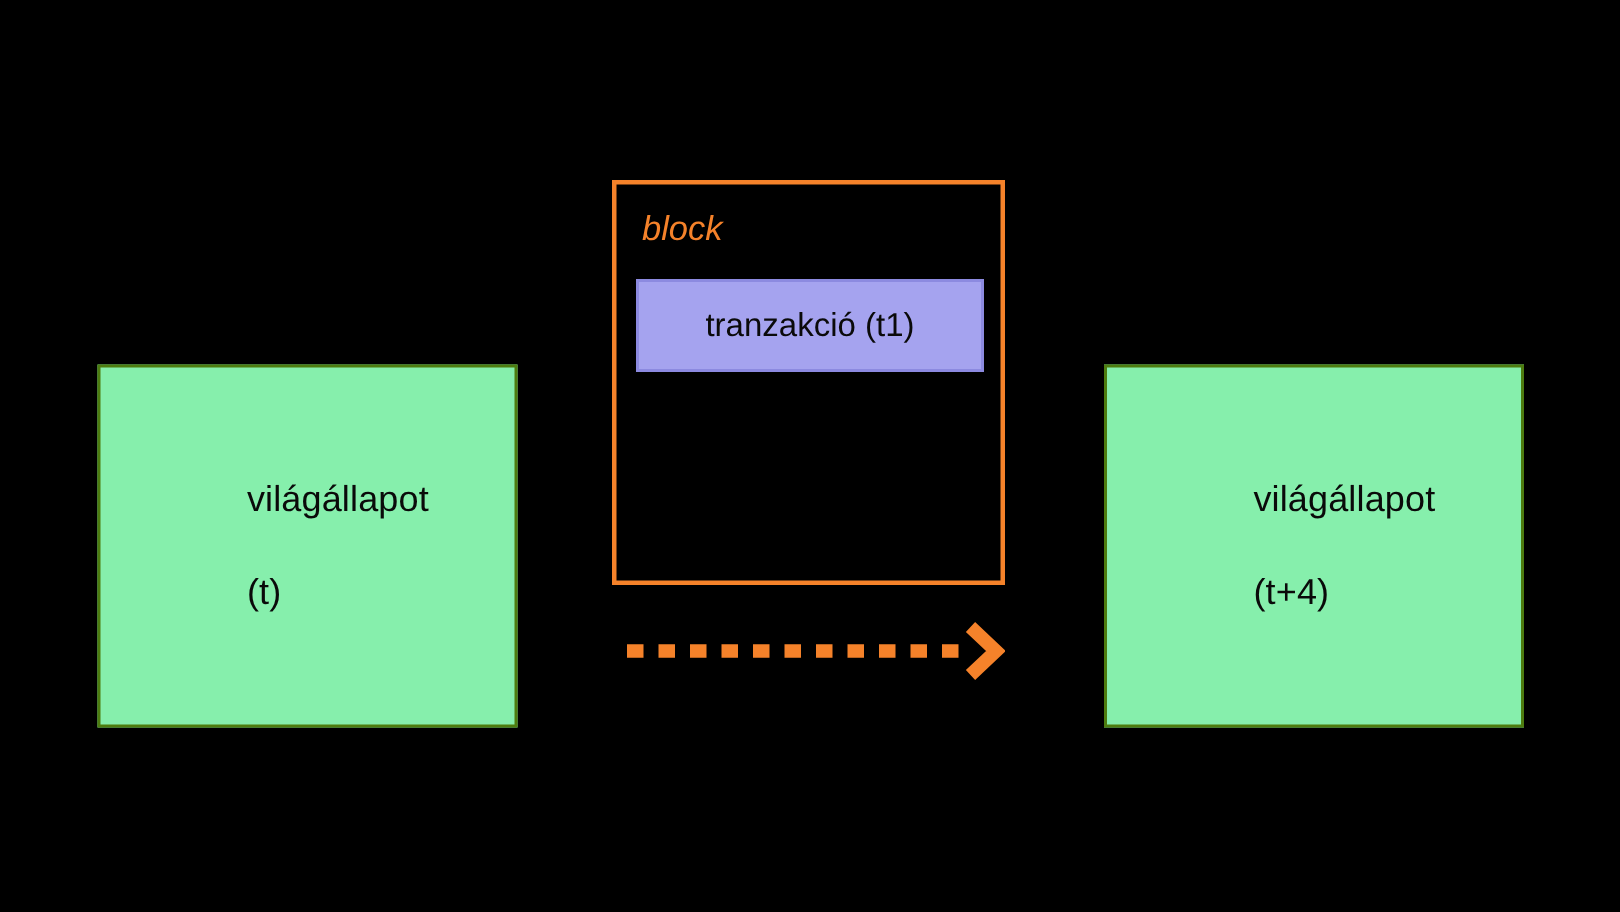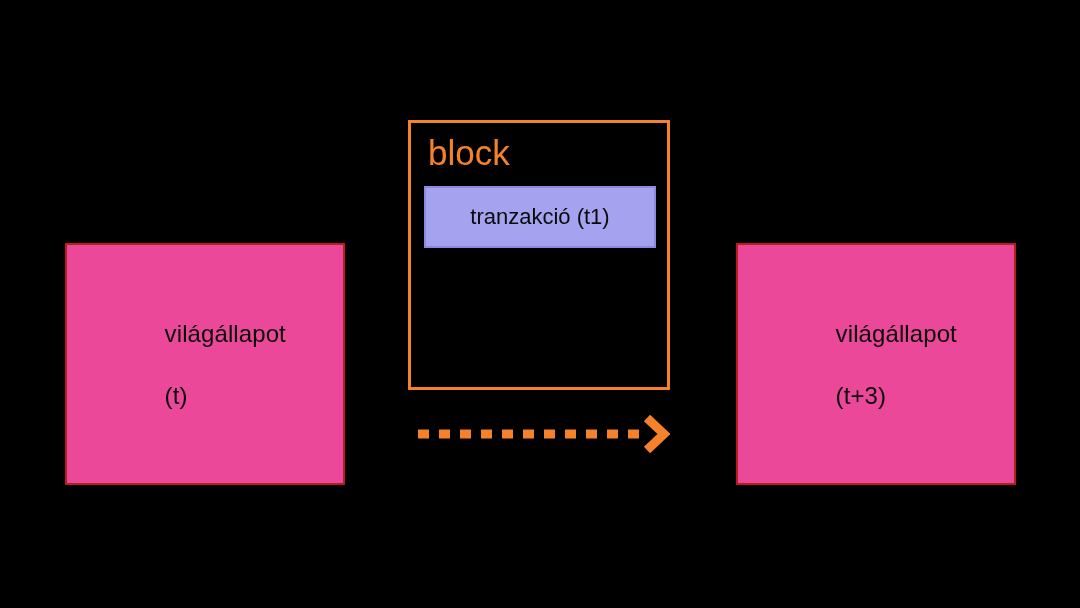--- a/index.html
+++ b/index.html
@@ -14,22 +14,22 @@
     height: 608px;
     background: #000000;
     overflow: hidden;
     font-family: "Liberation Sans", "DejaVu Sans", sans-serif;
   }
 
   
   .state-box {
     position: absolute;
     box-sizing: border-box;
-    background: #ec4899;
-    border: 2px solid #b91c1c;
+    background: #86efac;
+    border: 2px solid #4d7c0f;
     text-decoration: underline;
   }
   .state-box-label {
     position: absolute;
     left: 57px;
     top: 50%;
     transform: translateY(-50%);
     color: #0a0a0a;
     font-size: 24px;
     line-height: 31px;
@@ -48,23 +48,24 @@
     width: 262px;
     height: 270px;
     border: 3px solid #f5822a;
     background: transparent;
   }
   #block-title {
     position: absolute;
     left: 17px;
     top: 13px;
     color: #f5822a;
-    font-size: 35px;
+    font-size: 23px;
     line-height: 33px;
     white-space: pre;
+    font-style: italic;
   }
   #tx-list {
     position: absolute;
     left: 13px;
     top: 63px;
     width: 232px;
     display: flex;
     flex-direction: row;
     gap: 4px;
   }
@@ -112,17 +113,17 @@
   </div>
 
   <svg id="flow-arrow" viewBox="0 0 256 44">
     <line x1="4" y1="22" x2="232" y2="22" stroke="#f5822a" stroke-width="9" stroke-dasharray="11 10" stroke-linecap="butt"></line>
     <polyline points="233,6 250,22 233,38" fill="none" stroke="#f5822a" stroke-width="9" stroke-linecap="butt" stroke-linejoin="miter"></polyline>
   </svg>
 
   <div id="state-box-right" class="state-box">
     <div class="state-box-label">
       <span>világállapot</span><br>
-      <span>(t+3)</span>
+      <span>(t+4)</span>
     </div>
   </div>
 
 </div>
 
 </body></html>

